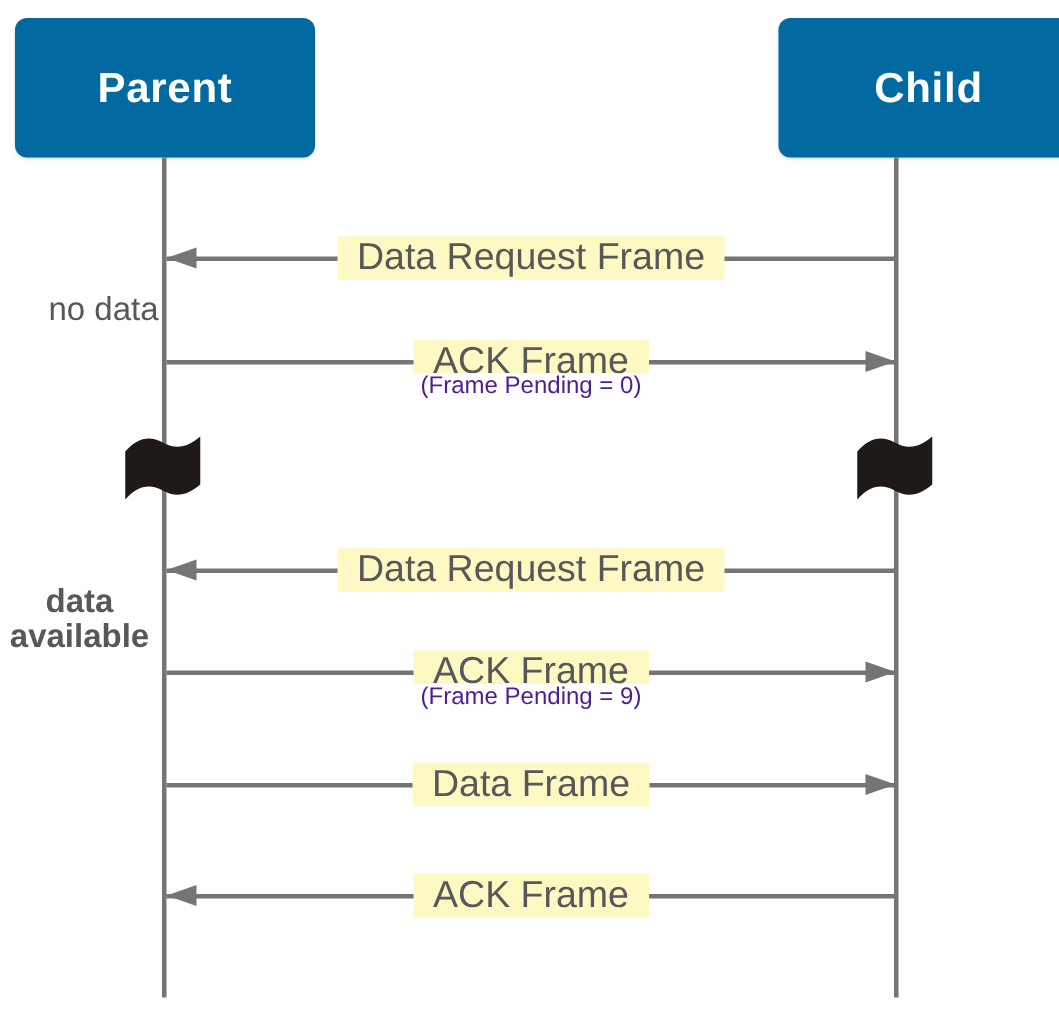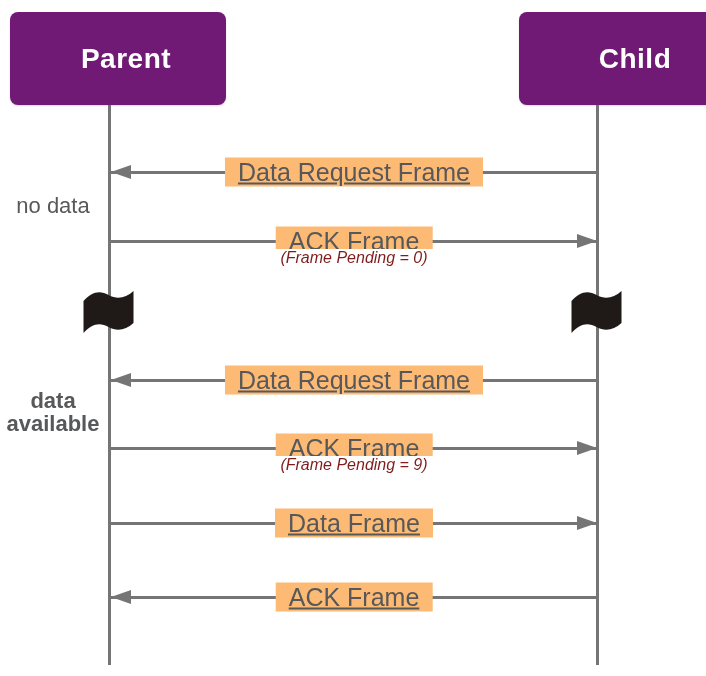--- a/index.html
+++ b/index.html
@@ -2,54 +2,53 @@
 <html><head>
 <meta charset="utf-8">
 <style>
   html,body{margin:0;padding:0;background:#ffffff;}
   .canvas{
     position:relative;width:706px;height:676px;background:#ffffff;overflow:hidden;
     font-family:"Liberation Sans","DejaVu Sans",sans-serif;
   }
   
   .node{
-    position:absolute;top:12px;width:200px;height:93px;background:#701a75;
+    position:absolute;top:12px;width:200px;height:93px;background:#0369a1;
     border-radius:8px;display:flex;align-items:center;justify-content:center;
     box-shadow:0 1px 2px rgba(0,0,0,0.15);
-    padding-left:16px;
   }
   .node span{color:#ffffff;font-size:28px;font-weight:bold;letter-spacing:0.5px;}
   .node.parent{left:10px;}
   .node.child{left:498px;margin-left:21px;}
   
   .lifeline{position:absolute;top:105px;height:560px;width:3px;background:#757575;}
   .lifeline.left{left:108px;}
   .lifeline.right{left:596px;}
   
   .msg{position:absolute;left:111px;width:486px;height:0;}
   .mline{position:absolute;left:0;right:0;top:-1px;height:2.5px;background:#757575;z-index:1;}
   .ahead{position:absolute;top:-7.5px;width:0;height:0;border-style:solid;z-index:1;}
   .ahead.left{left:0;border-width:7.5px 20px 7.5px 0;border-color:transparent #757575 transparent transparent;}
   .ahead.right{right:0;border-width:7.5px 0 7.5px 20px;border-color:transparent transparent transparent #757575;}
   .mlabel{
     position:absolute;left:50%;top:0;transform:translate(-50%,-50%);
-    background:#fdba74;padding:0 13px;font-size:25px;color:#57585A;
-    white-space:nowrap;z-index:2;text-decoration:underline;
+    background:#fef9c3;padding:0 13px;font-size:25px;color:#57585A;
+    white-space:nowrap;z-index:2;
   }
   .msub{
     position:absolute;left:50%;top:8px;transform:translateX(-50%);
-    background:#ffffff;padding:0 6px;font-size:16px;color:#7f1d1d;
-    white-space:nowrap;z-index:2;font-style:italic;
+    background:#ffffff;padding:0 6px;font-size:16px;color:#4c1d95;
+    white-space:nowrap;z-index:2;
   }
   
   .annotation{
     position:absolute;left:0;width:106px;text-align:center;
     font-size:22px;line-height:23px;color:#57585A;
   }
-  .annotation.no-data{top:194px;}
+  .annotation.no-data{top:194px;margin-left:16px;}
   .annotation.data-available{top:389px;font-weight:bold;}
   
   .flag{position:absolute;width:55px;height:48px;z-index:3;}
   .flag.left{left:81px;top:288px;}
   .flag.right{left:569px;top:288px;}
 </style>
 </head>
 <body>
 
 <div class="canvas">

